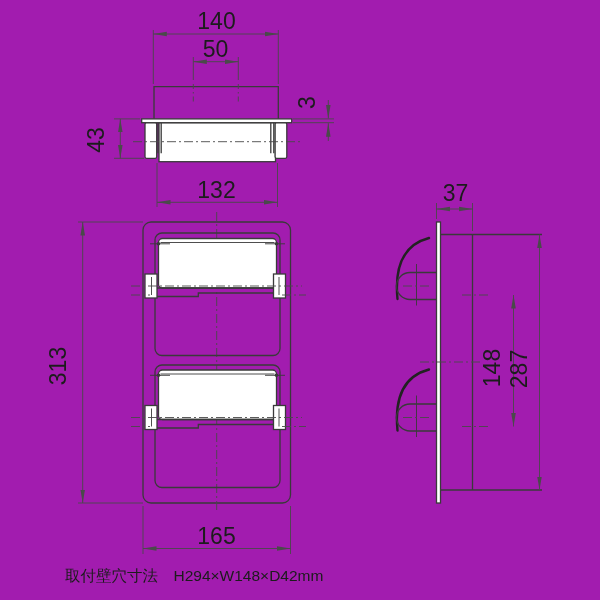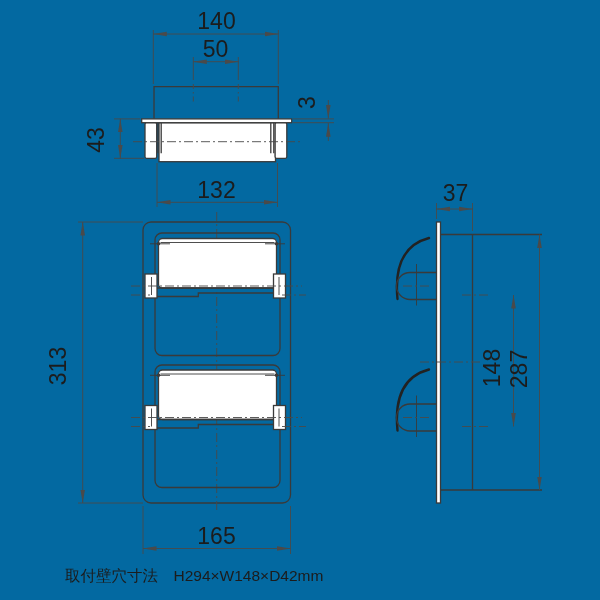--- a/index.html
+++ b/index.html
@@ -1,16 +1,16 @@
 <!DOCTYPE html>
 <html><head>
 <meta charset="utf-8">
 <style>
   html,body{margin:0;padding:0;background:#ffffff;}
-  .stage{width:600px;height:600px;position:relative;background:#0369a1;font-family:"Liberation Sans",sans-serif;}
+  .stage{width:600px;height:600px;position:relative;background:#a21caf;font-family:"Liberation Sans",sans-serif;}
   svg text{font-family:"Liberation Sans","DejaVu Sans",sans-serif;fill:#1c1c1c;}
   .dimtxt{font-size:23px;}
   .note{font-size:15.5px;}
   .ol{stroke:#3a3a3a;stroke-width:1.3;fill:none;}
   .olw{stroke:#3a3a3a;stroke-width:1.3;fill:#fff;}
   .thin{stroke:#3a3a3a;stroke-width:0.9;fill:none;}
   .thick{stroke:#222;stroke-width:2.4;fill:none;stroke-linecap:round;}
   .ext{stroke:#4a4a4a;stroke-width:0.9;fill:none;}
   .dim{stroke:#4a4a4a;stroke-width:0.9;fill:none;}
   .cl{stroke:#4a4a4a;stroke-width:0.9;fill:none;stroke-dasharray:9 3 2 3;}

